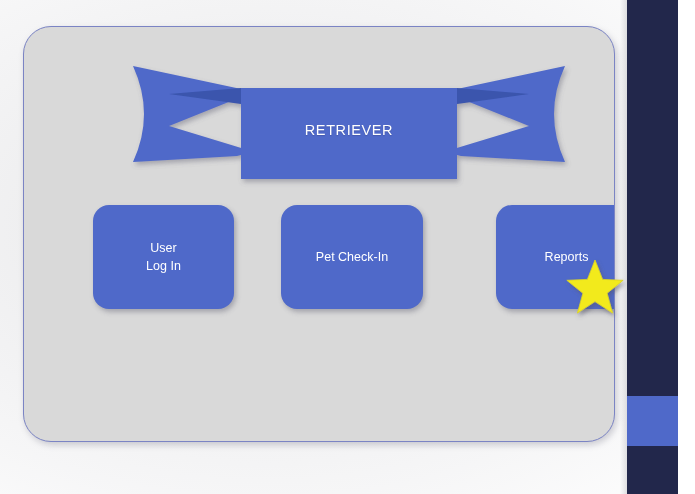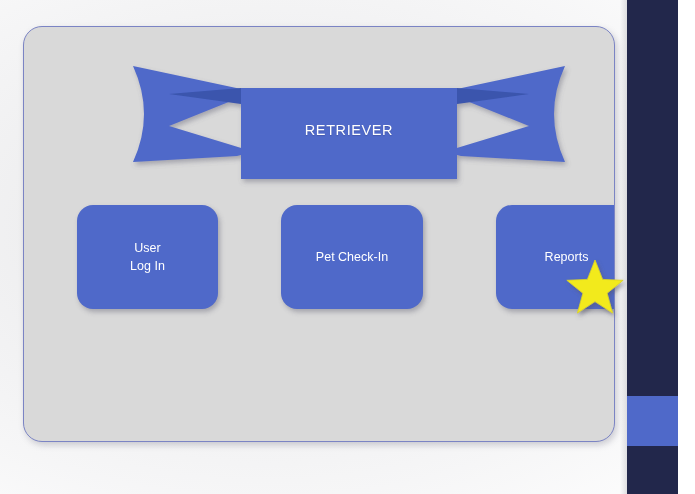--- a/index.html
+++ b/index.html
@@ -64,21 +64,21 @@
 
   
   .panel {
     position: absolute;
     left: 23px;
     top: 26px;
     width: 590px;
     height: 414px;
     background: #d9d9d9;
     border: 1.2px solid #7b84c4;
-    border-radius: 19px;
+    border-radius: 28px;
     box-shadow: 2px 3px 6px rgba(90,90,110,0.28);
     overflow: hidden;
   }
 
   
   .ribbon {
     position: absolute;
     left: 105px;
     top: 36px;
     width: 440px;
@@ -122,21 +122,21 @@
     display: flex;
     align-items: center;
     justify-content: center;
     text-align: center;
     color: #ffffff;
     font-size: 12.5px;
     line-height: 1.45;
     cursor: pointer;
     box-sizing: border-box;
   }
-  .btn-1 { left: 30px; }
+  .btn-1 { left: 46px; }
   .btn-2 { left: 234px; width: 142px; }
   .btn-3 { left: 449px; width: 141px; }
   .btn span { display: block; }
 
   
   .star-wrap {
     position: absolute;
     left: 565px;
     top: 258px;
     width: 60px;

